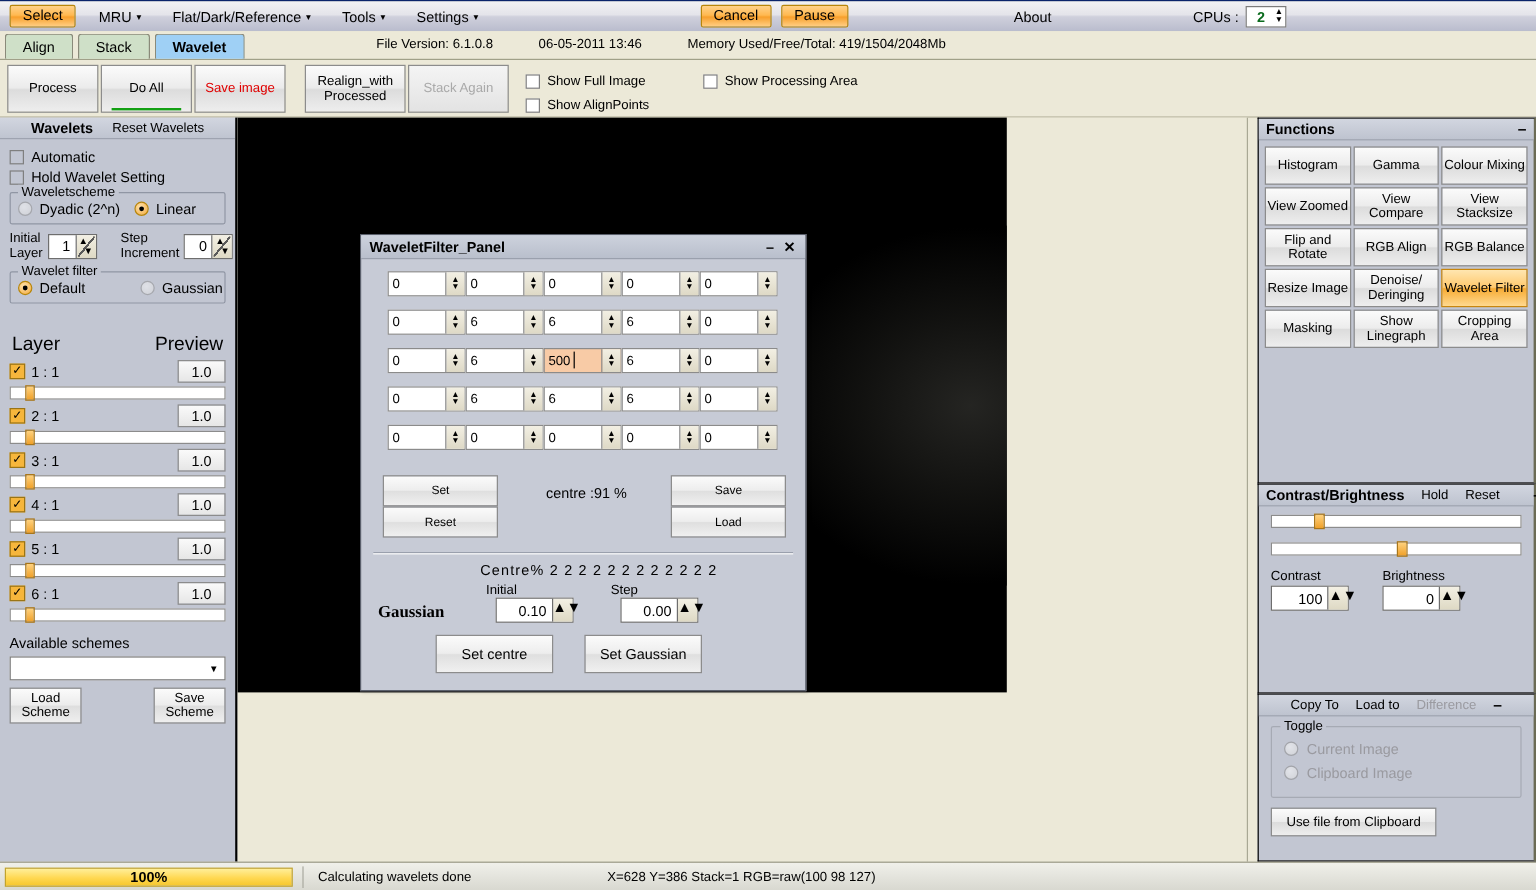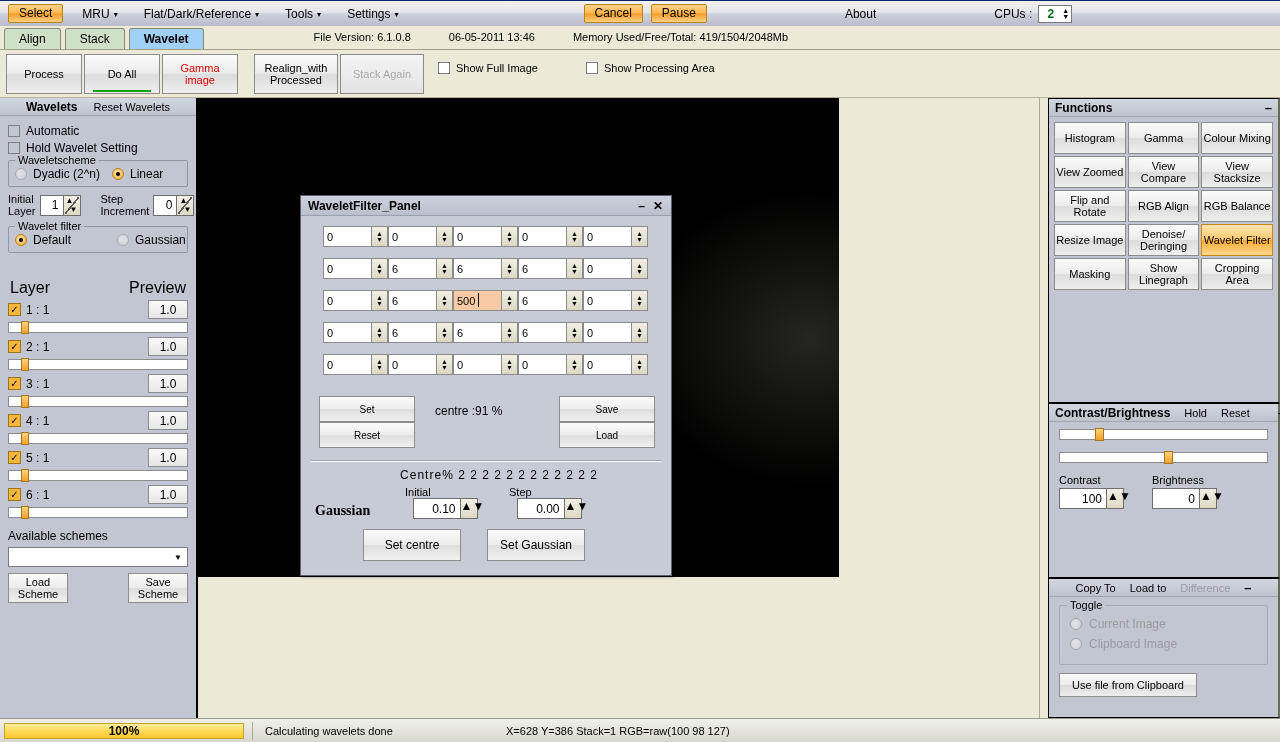--- a/index.html
+++ b/index.html
@@ -217,21 +217,21 @@
     border-left:1px solid #8b8b8b; display:flex; flex-direction:column;
     align-items:center; justify-content:center; line-height:6px; font-size:7px;
   }
   .dlg-mid { position:relative; height:72px; padding:0 14px; }
   .dlg-btn {
     width:96px; height:26px;
     background:linear-gradient(to bottom,#fbfbfb 0%,#ededed 48%,#dfdfdf 52%,#f0f0f0 100%);
     border:1px solid #8c8c8c; display:flex; align-items:center; justify-content:center;
     font-size:10px;
   }
-  .centre-txt { position:absolute; left:134px; top:18px; font-size:12px; }
+  .centre-txt { position:absolute; left:154px; top:18px; font-size:12px; }
   .dlg-sep { height:2px; background:#fff; border-top:1px solid #9aa0ad; margin:2px 10px 0 10px; }
   .dlg-bottom { position:relative; padding:6px 14px 0 14px; }
   .centre-pct { text-align:center; font-size:12px; letter-spacing:1px; margin-left:26px; }
   .gauss-row { display:flex; align-items:flex-end; margin-top:4px; }
   .gauss-lbl { font-size:14px; font-weight:bold; font-family:"Liberation Serif", serif; width:78px; }
   .gcol { width:104px; text-align:center; }
   .gcol .glabel { font-size:11px; text-align:left; padding-left:12px; }
   .gspin { display:inline-flex; align-items:stretch; height:21px; background:#fff; border:1px solid #6e6e6e; }
   .gspin .gv { width:46px; padding-right:4px; display:flex; align-items:center; justify-content:flex-end; font-size:12px; }
   .gbtn-row { display:flex; gap:26px; margin-top:10px; padding-left:48px; }
@@ -347,34 +347,38 @@
     </div>
   </div>
 
   <div class="toolbar">
     <div class="tb-inner">
       <div class="tb-btn">Process</div>
       <div class="tb-btn">
         <span>Do All</span>
         <span class="greenbar"></span>
       </div>
-      <div class="tb-btn red">Gamma image</div>
+      <div class="tb-btn red">Save image</div>
       <div class="tb-gap"></div>
       <div class="tb-btn wide">Realign_with Processed</div>
       <div class="tb-btn wide disabled">Stack Again</div>
     </div>
 
     <div class="tb-checks">
       <div class="ck-row">
         <span class="ck"></span>
         <span class="ck-lbl">Show Full Image</span>
         <span class="ck-col2">
           <span class="ck"></span>
           <span class="ck-lbl">Show Processing Area</span>
         </span>
+      </div>
+      <div class="ck-row">
+        <span class="ck"></span>
+        <span class="ck-lbl">Show AlignPoints</span>
       </div>
     </div>
 
     <div class="expander">
       <span class="circ">»</span>
     </div>
   </div>
 
   <div class="sidebar">
     <div class="sb-header">

